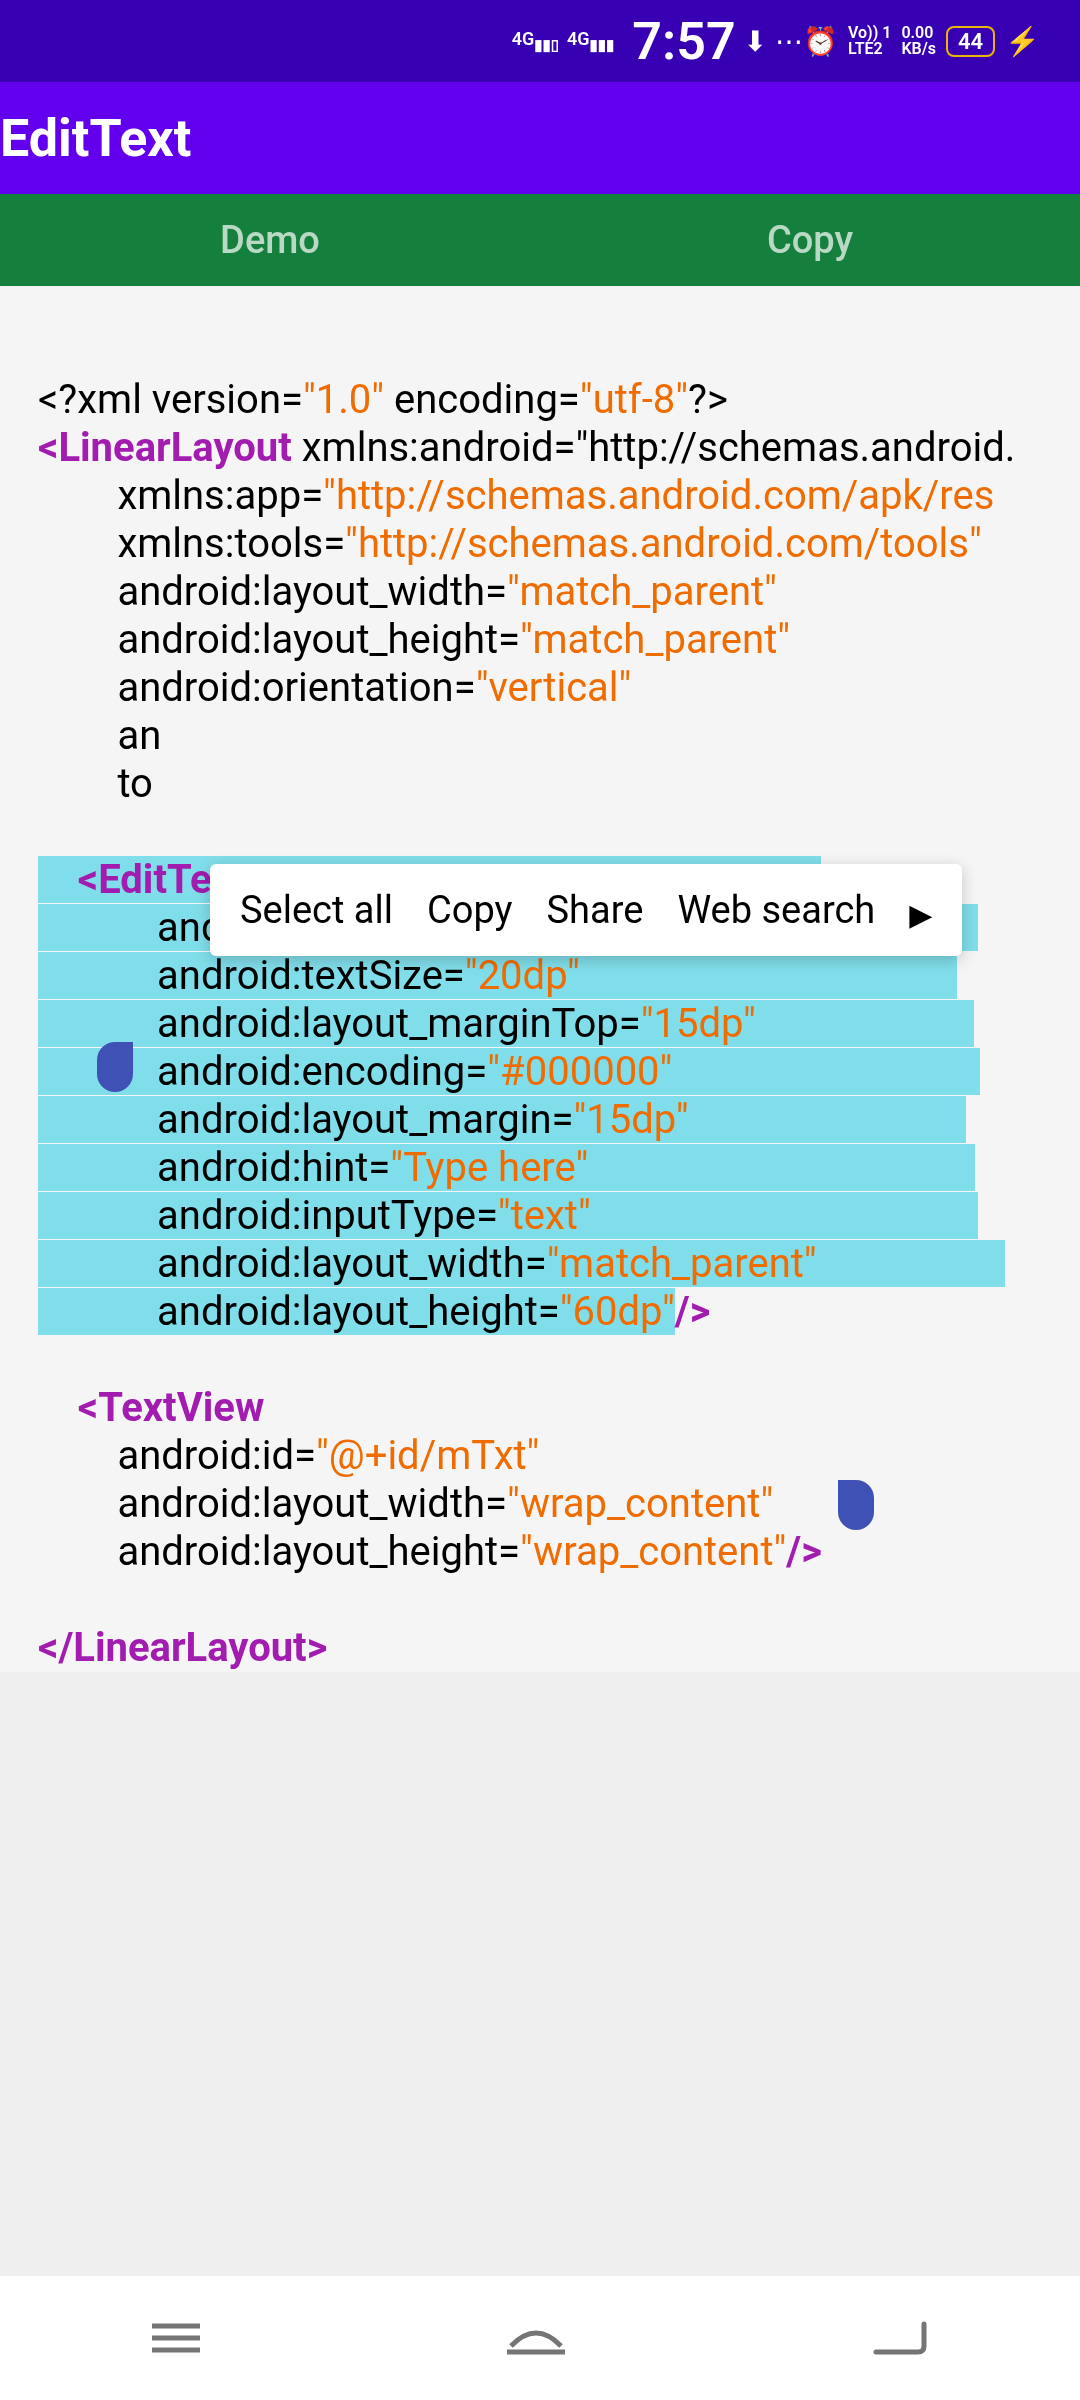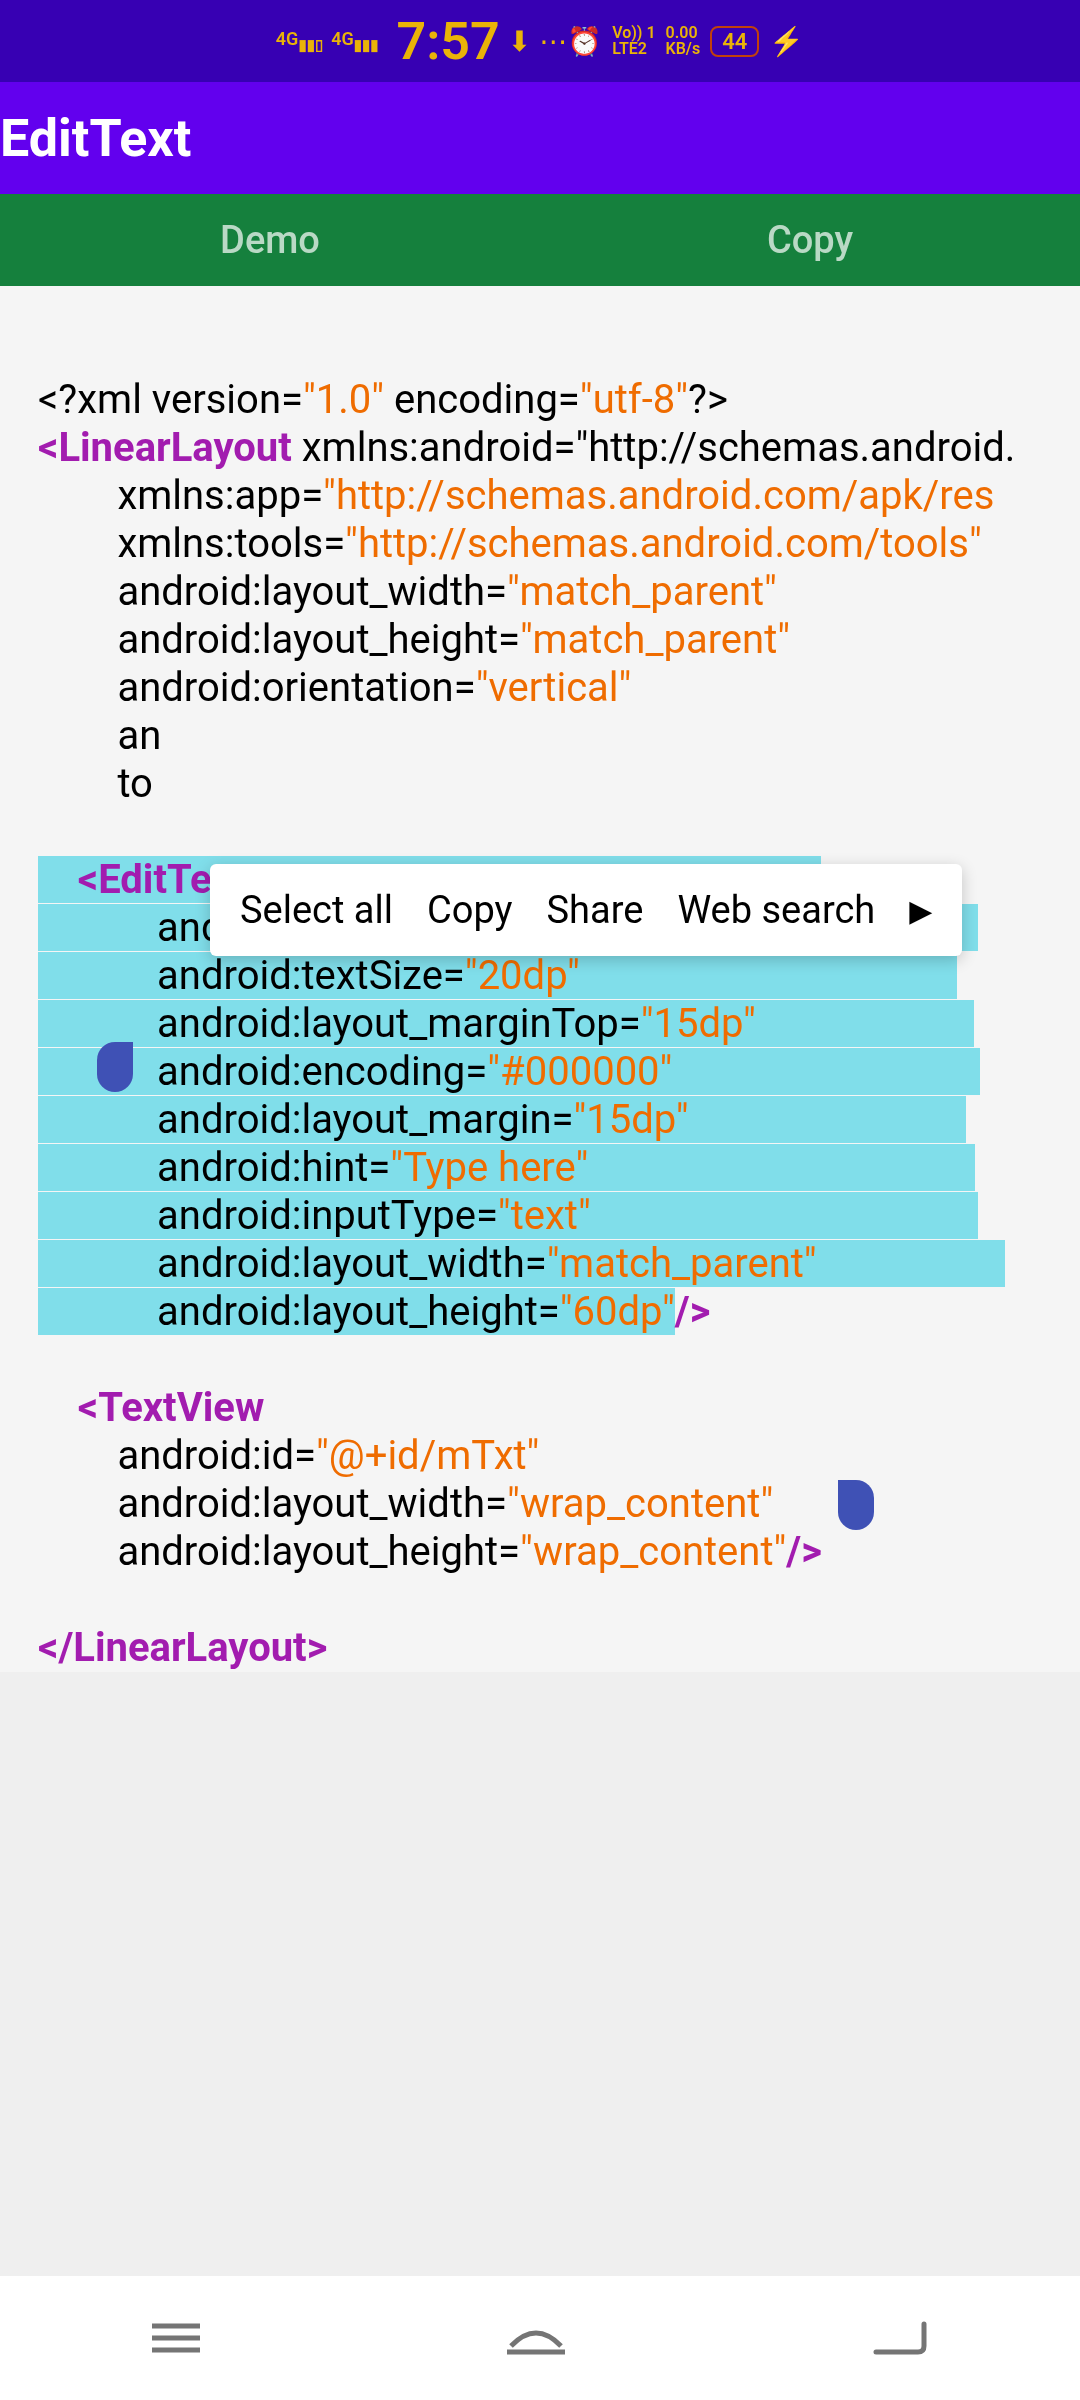--- a/index.html
+++ b/index.html
@@ -9,33 +9,33 @@
     font-family: -apple-system, Roboto, sans-serif;
     background: #efefef;
     overflow: hidden;
     position: relative;
   }
   .status-bar {
     height: 82px;
     background: #3700b3;
     display: flex;
     align-items: center;
-    justify-content: center;
+    justify-content: flex-end;
     padding: 0 40px;
-    color: #eab308;
+    color: #ffffff;
     font-size: 26px;
   }
   .status-left { display: flex; align-items: center; gap: 8px; }
   .status-right { display: flex; align-items: center; gap: 10px; }
   .sig { font-size: 18px; font-weight: 600; }
   .clock-big { font-size: 52px; font-weight: 600; margin-left: 10px; }
   .status-icon { font-size: 28px; }
   .net-col { display:flex; flex-direction:column; font-size:16px; line-height:1; font-weight:600; }
   .batt {
-    border: 2px solid #c2410c;
+    border: 2px solid #eab308;
     border-radius: 8px;
     padding: 1px 10px;
     font-size: 22px;
     font-weight: 600;
   }
   .app-bar {
     height: 112px;
     background: #6200ee;
     color: #fff;
     display: flex;
@@ -84,21 +84,21 @@
     background: #80deea;
   }
   .context-menu {
     position: absolute;
     top: 864px;
     left: 210px;
     background: #fff;
     border-radius: 6px;
     box-shadow: 0 4px 16px rgba(0,0,0,0.2);
     display: flex;
-    align-items: center;
+    align-items: flex-end;
     padding: 24px 30px;
     gap: 34px;
     font-size: 38px;
     color: #000;
     z-index: 10;
   }
   .context-menu span { white-space: nowrap; }
   .ctx-arrow { font-size: 30px; }
   .sel-handle {
     position: absolute;

